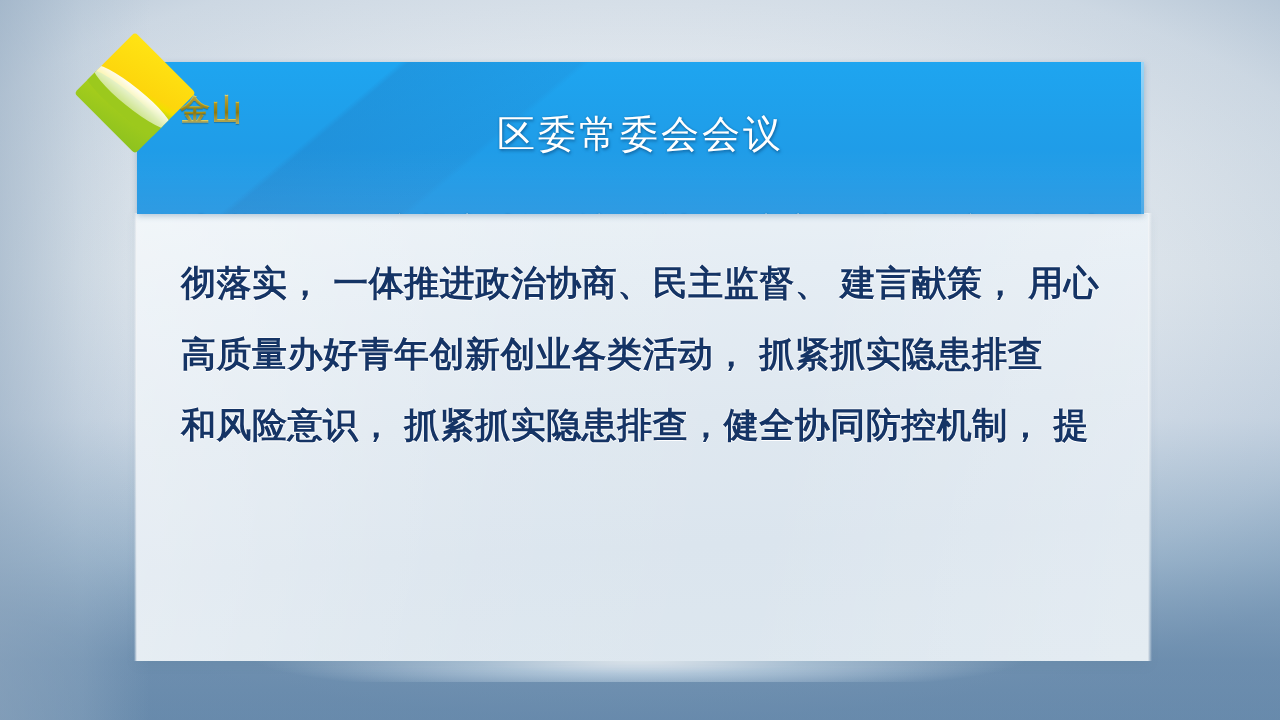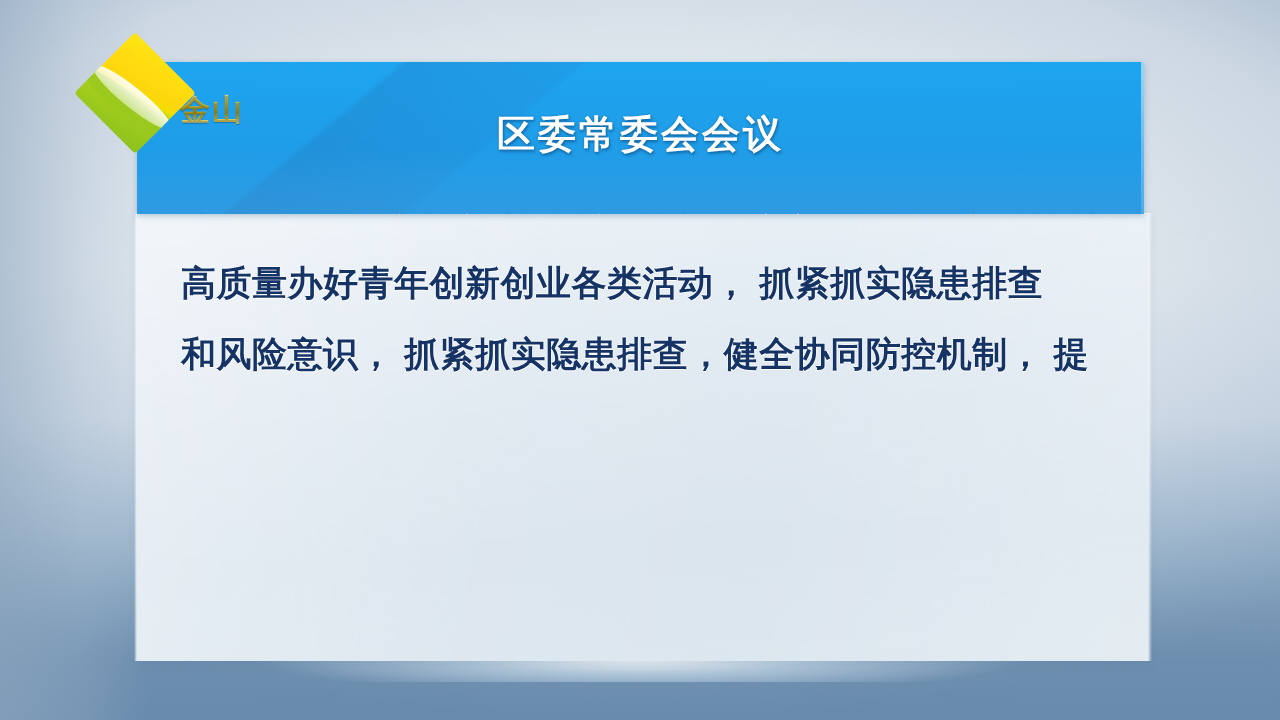--- a/index.html
+++ b/index.html
@@ -68,21 +68,21 @@
   .banner-diag2{
     position:absolute;left:0;top:86px;width:1007px;height:66px;
     background:linear-gradient(180deg, rgba(255,255,255,0.0) 0%, rgba(255,255,255,0.07) 100%);
   }
   .banner-right-hl{
     position:absolute;right:0;top:0;width:3px;height:152px;
     background:linear-gradient(180deg,rgba(255,255,255,0.55),rgba(255,255,255,0.15));
   }
   .banner-title{
     position:absolute;left:0;top:98px;width:1007px;text-align:center;
-    font-size:38px;font-weight:700;color:#ffffff;letter-spacing:3px;
+    font-size:38px;font-weight:400;color:#ffffff;letter-spacing:3px;
     transform:translateY(-100%);
     text-shadow:1px 2px 3px rgba(10,70,120,0.55), 0 0 2px rgba(10,70,120,0.4);
     white-space:nowrap;
   }
   .banner-subtitle{
     position:absolute;left:0;top:200px;width:1007px;text-align:center;
     font-size:40px;font-weight:700;color:#ffffff;letter-spacing:0px;
     transform:translateY(-100%);
     text-shadow:1px 2px 3px rgba(10,70,120,0.55), 0 0 2px rgba(10,70,120,0.4);
     white-space:nowrap;
@@ -130,20 +130,21 @@
   <div class="bg-base"></div>
   <div class="bg-vignette"></div>
   <div class="bg-leftshade"></div>
   <div class="bg-bottomglow"></div>
 
   <div class="panel">
     <div class="panel-sheen"></div>
     <div class="panel-edge-l"></div>
     <div class="panel-edge-r"></div>
     <div class="body-text">
+      <div class="body-line">彻落实， 一体推进政治协商、民主监督、 建言献策， 用心</div>
       <div class="body-line">高质量办好青年创新创业各类活动， 抓紧抓实隐患排查</div>
       <div class="body-line">和风险意识， 抓紧抓实隐患排查，健全协同防控机制， 提</div>
     </div>
   </div>
 
   <div class="banner">
     <div class="banner-diag"></div>
     <div class="banner-diag2"></div>
     <div class="banner-right-hl"></div>
     <div class="banner-title">区委常委会会议</div>

